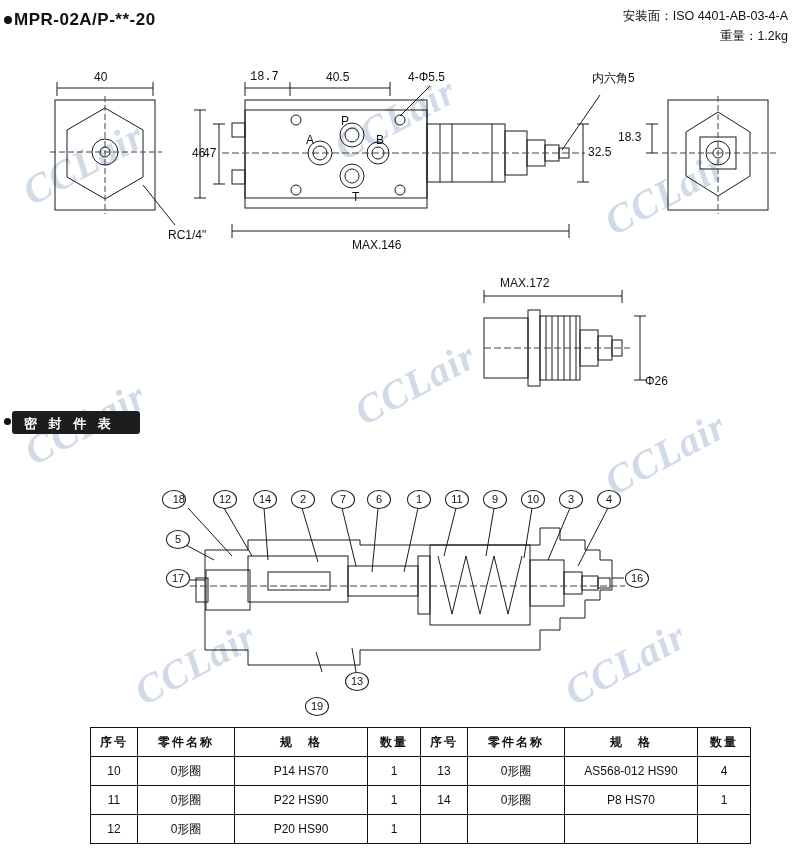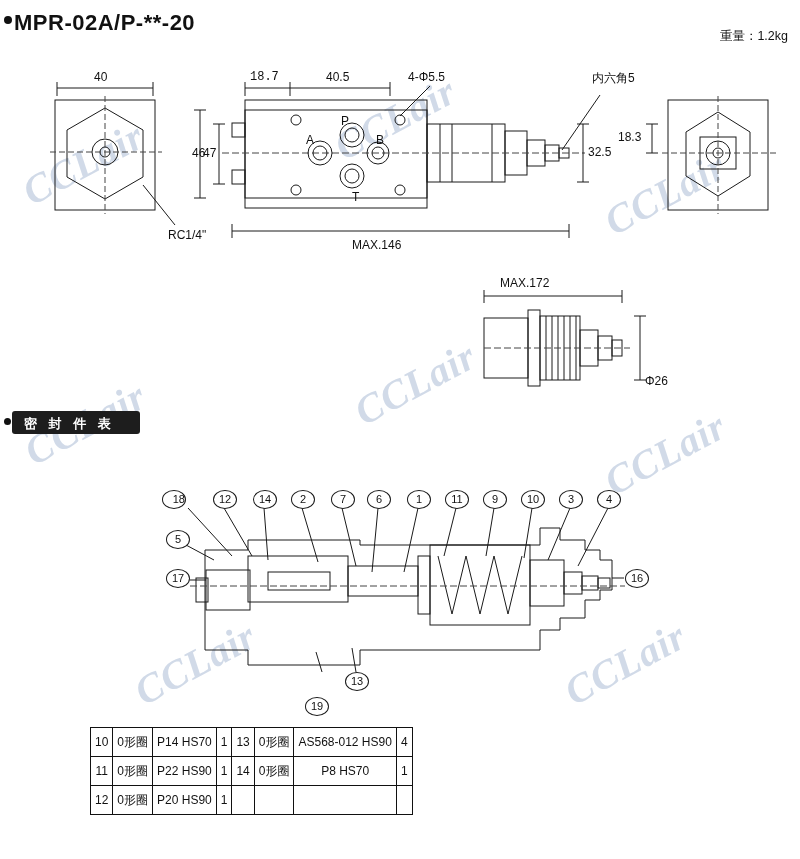--- a/index.html
+++ b/index.html
@@ -2,21 +2,21 @@
 <html><head>
 <meta charset="utf-8">
 <style>
   html,body{margin:0;padding:0;background:#ffffff;}
   body{width:800px;height:859px;position:relative;font-family:"Liberation Sans",sans-serif;color:#111;overflow:hidden;}
   .page{position:absolute;left:0;top:0;width:800px;height:859px;}
   .abs{position:absolute;}
   .t{position:absolute;white-space:nowrap;font-size:12px;color:#111;}
   .tb{font-weight:bold;text-align:right;}
   
-  #title{left:14px;top:10px;font-size:22px;font-weight:bold;letter-spacing:.5px;}
+  #title{left:14px;top:10px;font-size:17px;font-weight:bold;letter-spacing:.5px;}
   #bullet{left:4px;top:16px;width:8px;height:8px;border-radius:50%;background:#111;}
   #mount{right:12px;top:8px;font-size:12.5px;}
   #weight{right:12px;top:28px;font-size:12.5px;}
   
   .wm{position:absolute;font-family:"Liberation Serif",serif;font-style:italic;font-weight:bold;
       font-size:40px;color:#c9d4e4;opacity:.85;transform:rotate(-28deg);user-select:none;letter-spacing:1px;}
   
   .ln{position:absolute;background:#1a1a1a;}
   .hl{height:1px;}
   
@@ -36,20 +36,21 @@
   .w-qty{width:44px;}
   svg{position:absolute;left:0;top:0;overflow:visible;}
 </style>
 </head>
 <body>
 
 <div class="page">
 
   <div class="abs" id="bullet"></div>
   <div class="t" id="title">MPR-02A/P-**-20</div>
+  <div class="t" id="mount">安装面：ISO 4401-AB-03-4-A</div>
   <div class="t" id="weight">重量：1.2kg</div>
   <div class="ln hl" style="left:0;top:52px;width:800px;height:1px;background:#fff;"></div>
 
   <div class="wm" style="left:18px;top:140px;">CCLair</div>
   <div class="wm" style="left:330px;top:95px;">CCLair</div>
   <div class="wm" style="left:600px;top:170px;">CCLair</div>
   <div class="wm" style="left:20px;top:400px;">CCLair</div>
   <div class="wm" style="left:350px;top:360px;">CCLair</div>
   <div class="wm" style="left:600px;top:430px;">CCLair</div>
   <div class="wm" style="left:130px;top:640px;">CCLair</div>
@@ -240,20 +241,30 @@
   <div class="bub" style="left:559px;top:490px;">3</div>
   <div class="bub" style="left:597px;top:490px;">4</div>
   <div class="bub" style="left:166px;top:530px;">5</div>
   <div class="bub" style="left:166px;top:569px;">17</div>
   <div class="bub" style="left:625px;top:569px;">16</div>
   <div class="bub" style="left:305px;top:672px;margin-top:25px;">19</div>
   <div class="bub" style="left:345px;top:672px;">13</div>
 
   <table>
     <tbody>
+        <tr>
+      <th class="w-seq">序号</th>
+      <th class="w-name">零件名称</th>
+      <th class="w-spec">规　格</th>
+      <th class="w-qty">数量</th>
+      <th class="w-seq">序号</th>
+      <th class="w-name">零件名称</th>
+      <th class="w-spec">规　格</th>
+      <th class="w-qty">数量</th>
+    </tr>
     <tr>
       <td>10</td>
       <td>0形圈</td>
       <td>P14 HS70</td>
       <td>1</td>
       <td>13</td>
       <td>0形圈</td>
       <td>AS568-012 HS90</td>
       <td>4</td>
     </tr>

